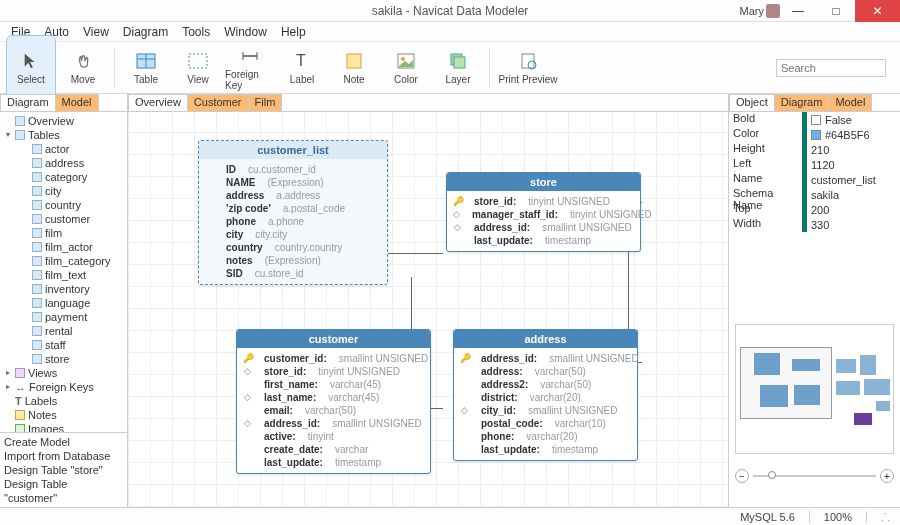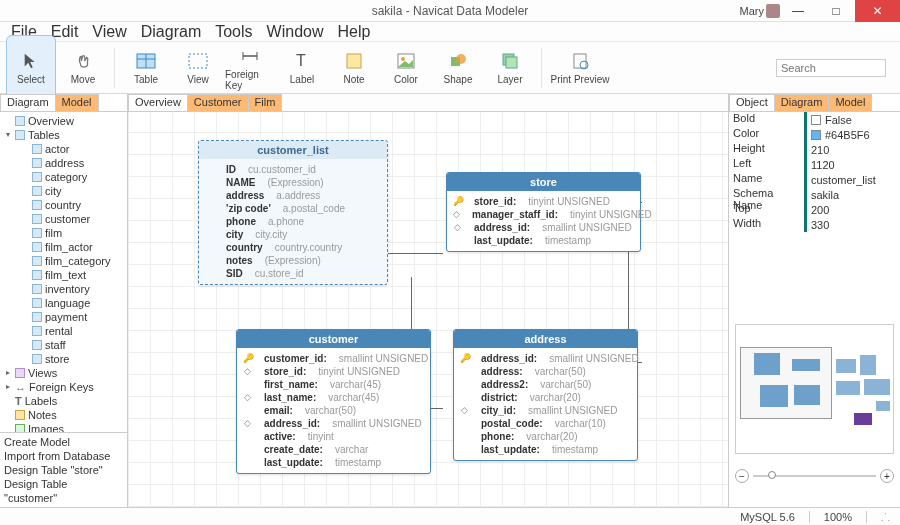--- a/index.html
+++ b/index.html
@@ -9,21 +9,21 @@
 .titlebar { height: 22px; background: #fdfdfd; border-bottom: 1px solid #e0e0e0; display: flex; align-items: center; position: relative; }
 .titlebar .title { position: absolute; left: 50%; transform: translateX(-50%); font-size: 12px; color: #555; }
 .titlebar .user { position: absolute; right: 136px; font-size: 11px; color: #444; }
 .titlebar .avatar { position: absolute; right: 120px; width: 14px; height: 14px; background: #a88; border-radius: 2px; }
 .winbtns { position: absolute; right: 0; display: flex; height: 22px; }
 .winbtn { width: 38px; display: flex; align-items: center; justify-content: center; font-size: 12px; }
 .winbtn.close { background: #e04343; color: #fff; width: 45px; }
 
 
 .menubar { height: 20px; background: #fdfdfd; display: flex; align-items: center; padding: 0 4px; gap: 0; border-bottom: 1px solid #e8e8e8; }
-.menubar span { padding: 2px 7px; font-size: 16px; }
+.menubar span { padding: 2px 7px; font-size: 12px; }
 
 
 .toolbar { height: 52px; background: #fdfdfd; border-bottom: 1px solid #d8d8d8; display: flex; align-items: center; padding: 0 6px; gap: 2px; }
 .tool { width: 50px; display: flex; flex-direction: column; align-items: center; gap: 2px; padding: 2px 0; }
 .tool .ico { width: 22px; height: 22px; display: flex; align-items: center; justify-content: center; }
 .tool .lbl { font-size: 10px; color: #444; }
 .tool.sel { background: #e3f0fb; border: 1px solid #9cc9ed; border-radius: 6px; padding: 14px 0; }
 .sep { width: 1px; height: 40px; background: #e2e2e2; margin: 0 4px; }
 .search { margin-left: auto; margin-right: 8px; }
 .search input { width: 110px; height: 18px; border: 1px solid #ccc; padding: 0 4px; font-size: 11px; }
@@ -58,21 +58,21 @@
 .fld .fi.di { color: #888; }
 .fld b { font-weight: 600; color: #333; }
 .fld .ft { color: #999; }
 .rel { position: absolute; height: 1px; background: #666; }
 .relv { position: absolute; width: 1px; background: #666; }
 
 
 .right { position: absolute; right: 0; top: 94px; width: 172px; bottom: 18px; border-left: 1px solid #ccc; background: #fff; }
 .props { font-size: 11px; }
 .prow { display: flex; height: 15px; }
-.prow .pk { width: 78px; padding-left: 4px; border-right: 3px solid #0f766e; }
+.prow .pk { width: 78px; padding-left: 4px; border-right: 5px solid #0f766e; }
 .prow .pv { flex: 1; padding-left: 4px; display: flex; align-items: center; gap: 4px; }
 .swatch { width: 10px; height: 10px; border: 1px solid #888; }
 .chk { width: 10px; height: 10px; border: 1px solid #888; }
 .minimap { position: absolute; left: 6px; right: 6px; top: 230px; height: 130px; border: 1px solid #ccc; background: #fff; }
 .minimap .vp { position: absolute; border: 1px solid #999; background: rgba(0,0,0,.03); }
 .mmbox { position: absolute; background: #6ea0cc; }
 .mmbox.b { background: #6ea0cc; opacity: .8; }
 .mmbox.pur { background: #6a3d9a; }
 .zoom { position: absolute; left: 6px; right: 6px; bottom: 22px; height: 18px; display: flex; align-items: center; gap: 4px; }
 .zoom .track { flex: 1; height: 2px; background: #ccc; position: relative; }
@@ -92,21 +92,21 @@
   <span class="avatar"></span>
   <div class="winbtns">
     <div class="winbtn">—</div>
     <div class="winbtn">□</div>
     <div class="winbtn close">✕</div>
   </div>
 </div>
 
 <div class="menubar">
   <span>File</span>
-  <span>Edit</span>
+  <span>Auto</span>
   <span>View</span>
   <span>Diagram</span>
   <span>Tools</span>
   <span>Window</span>
   <span>Help</span>
 </div>
 
 <div class="toolbar">
   <div class="tool sel">
       <div class="ico">
@@ -171,29 +171,20 @@
     </div>
   <div class="tool">
       <div class="ico">
         <svg width="18" height="16">
           <rect x="1" y="1" width="16" height="14" fill="#fff" stroke="#888"></rect>
           <circle cx="6" cy="6" r="2" fill="#e9a03b"></circle>
           <path d="M2 13 L8 8 L12 11 L16 7 L16 14 L2 14 Z" fill="#7fbf6b"></path>
         </svg>
       </div>
       <span class="lbl">Color</span>
-    </div>
-  <div class="tool">
-      <div class="ico">
-        <svg width="18" height="18">
-          <rect x="2" y="5" width="9" height="9" fill="#7fbf6b"></rect>
-          <circle cx="12" cy="7" r="5" fill="#e9a03b" opacity=".8"></circle>
-        </svg>
-      </div>
-      <span class="lbl">Shape</span>
     </div>
   <div class="tool">
       <div class="ico">
         <svg width="18" height="18">
           <rect x="2" y="2" width="11" height="11" fill="#9ed29a" stroke="#5a9"></rect>
           <rect x="5" y="5" width="11" height="11" fill="#b8e2b5" stroke="#5a9"></rect>
         </svg>
       </div>
       <span class="lbl">Layer</span>
     </div>

